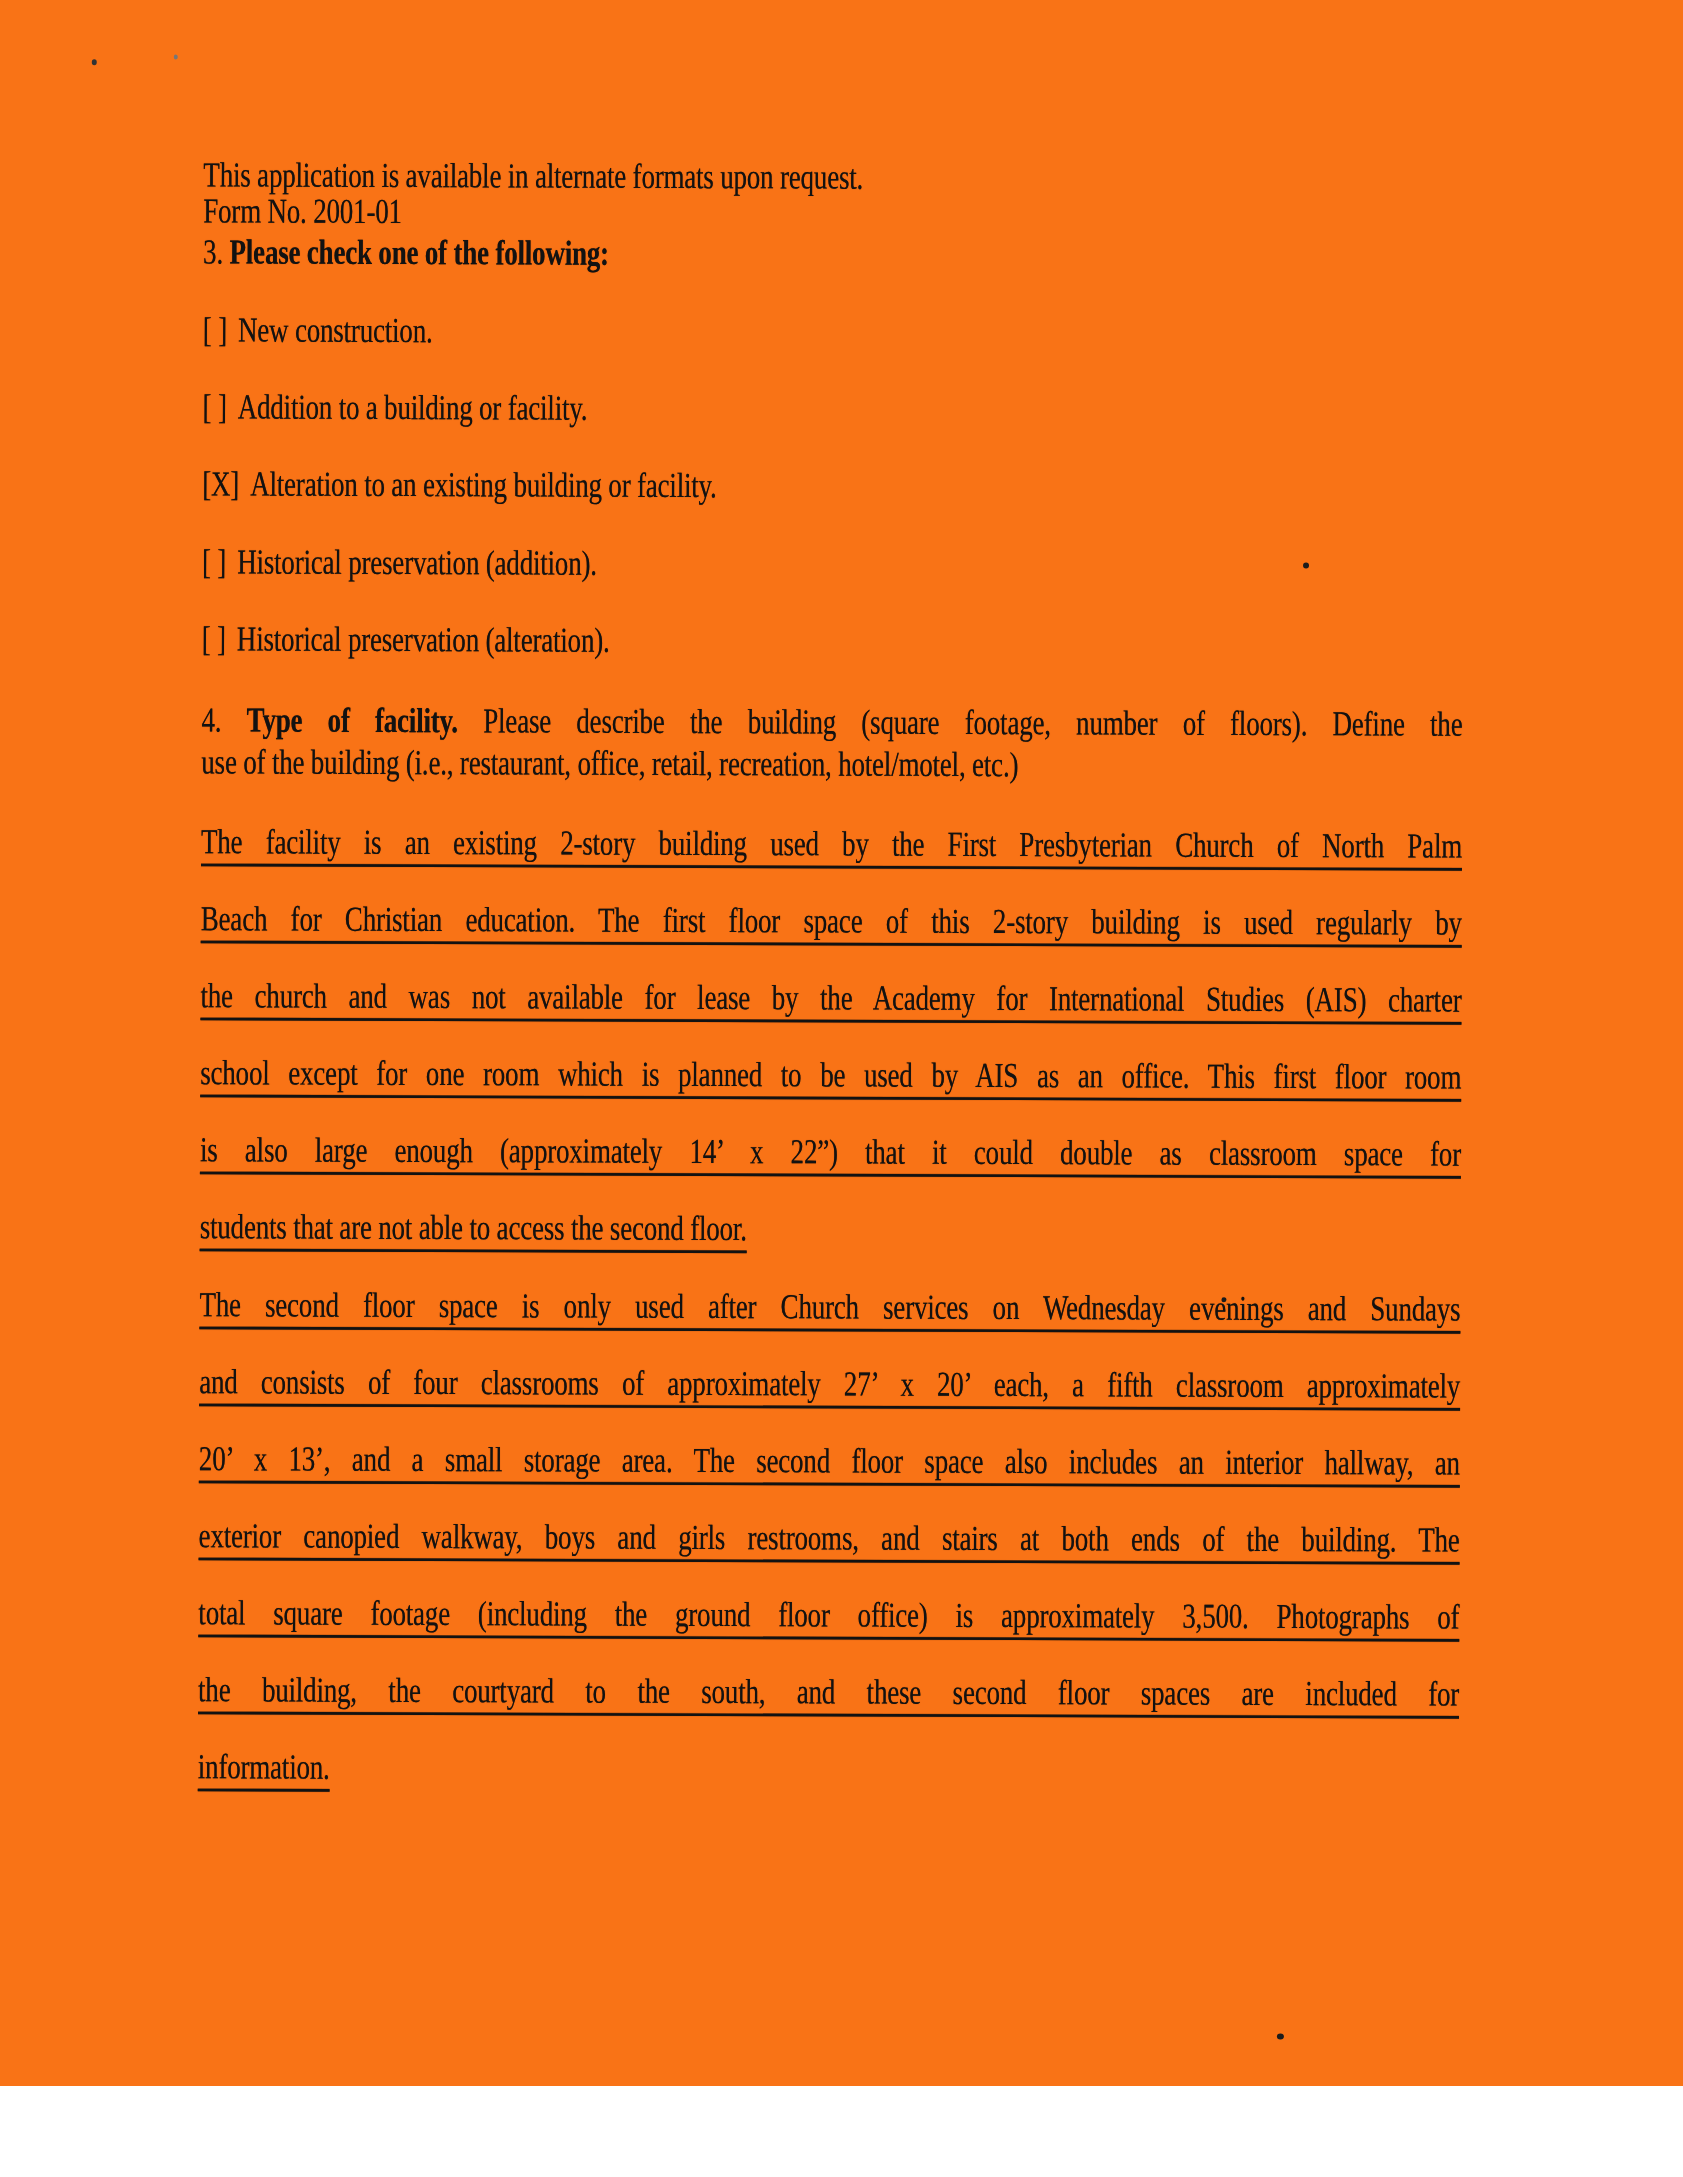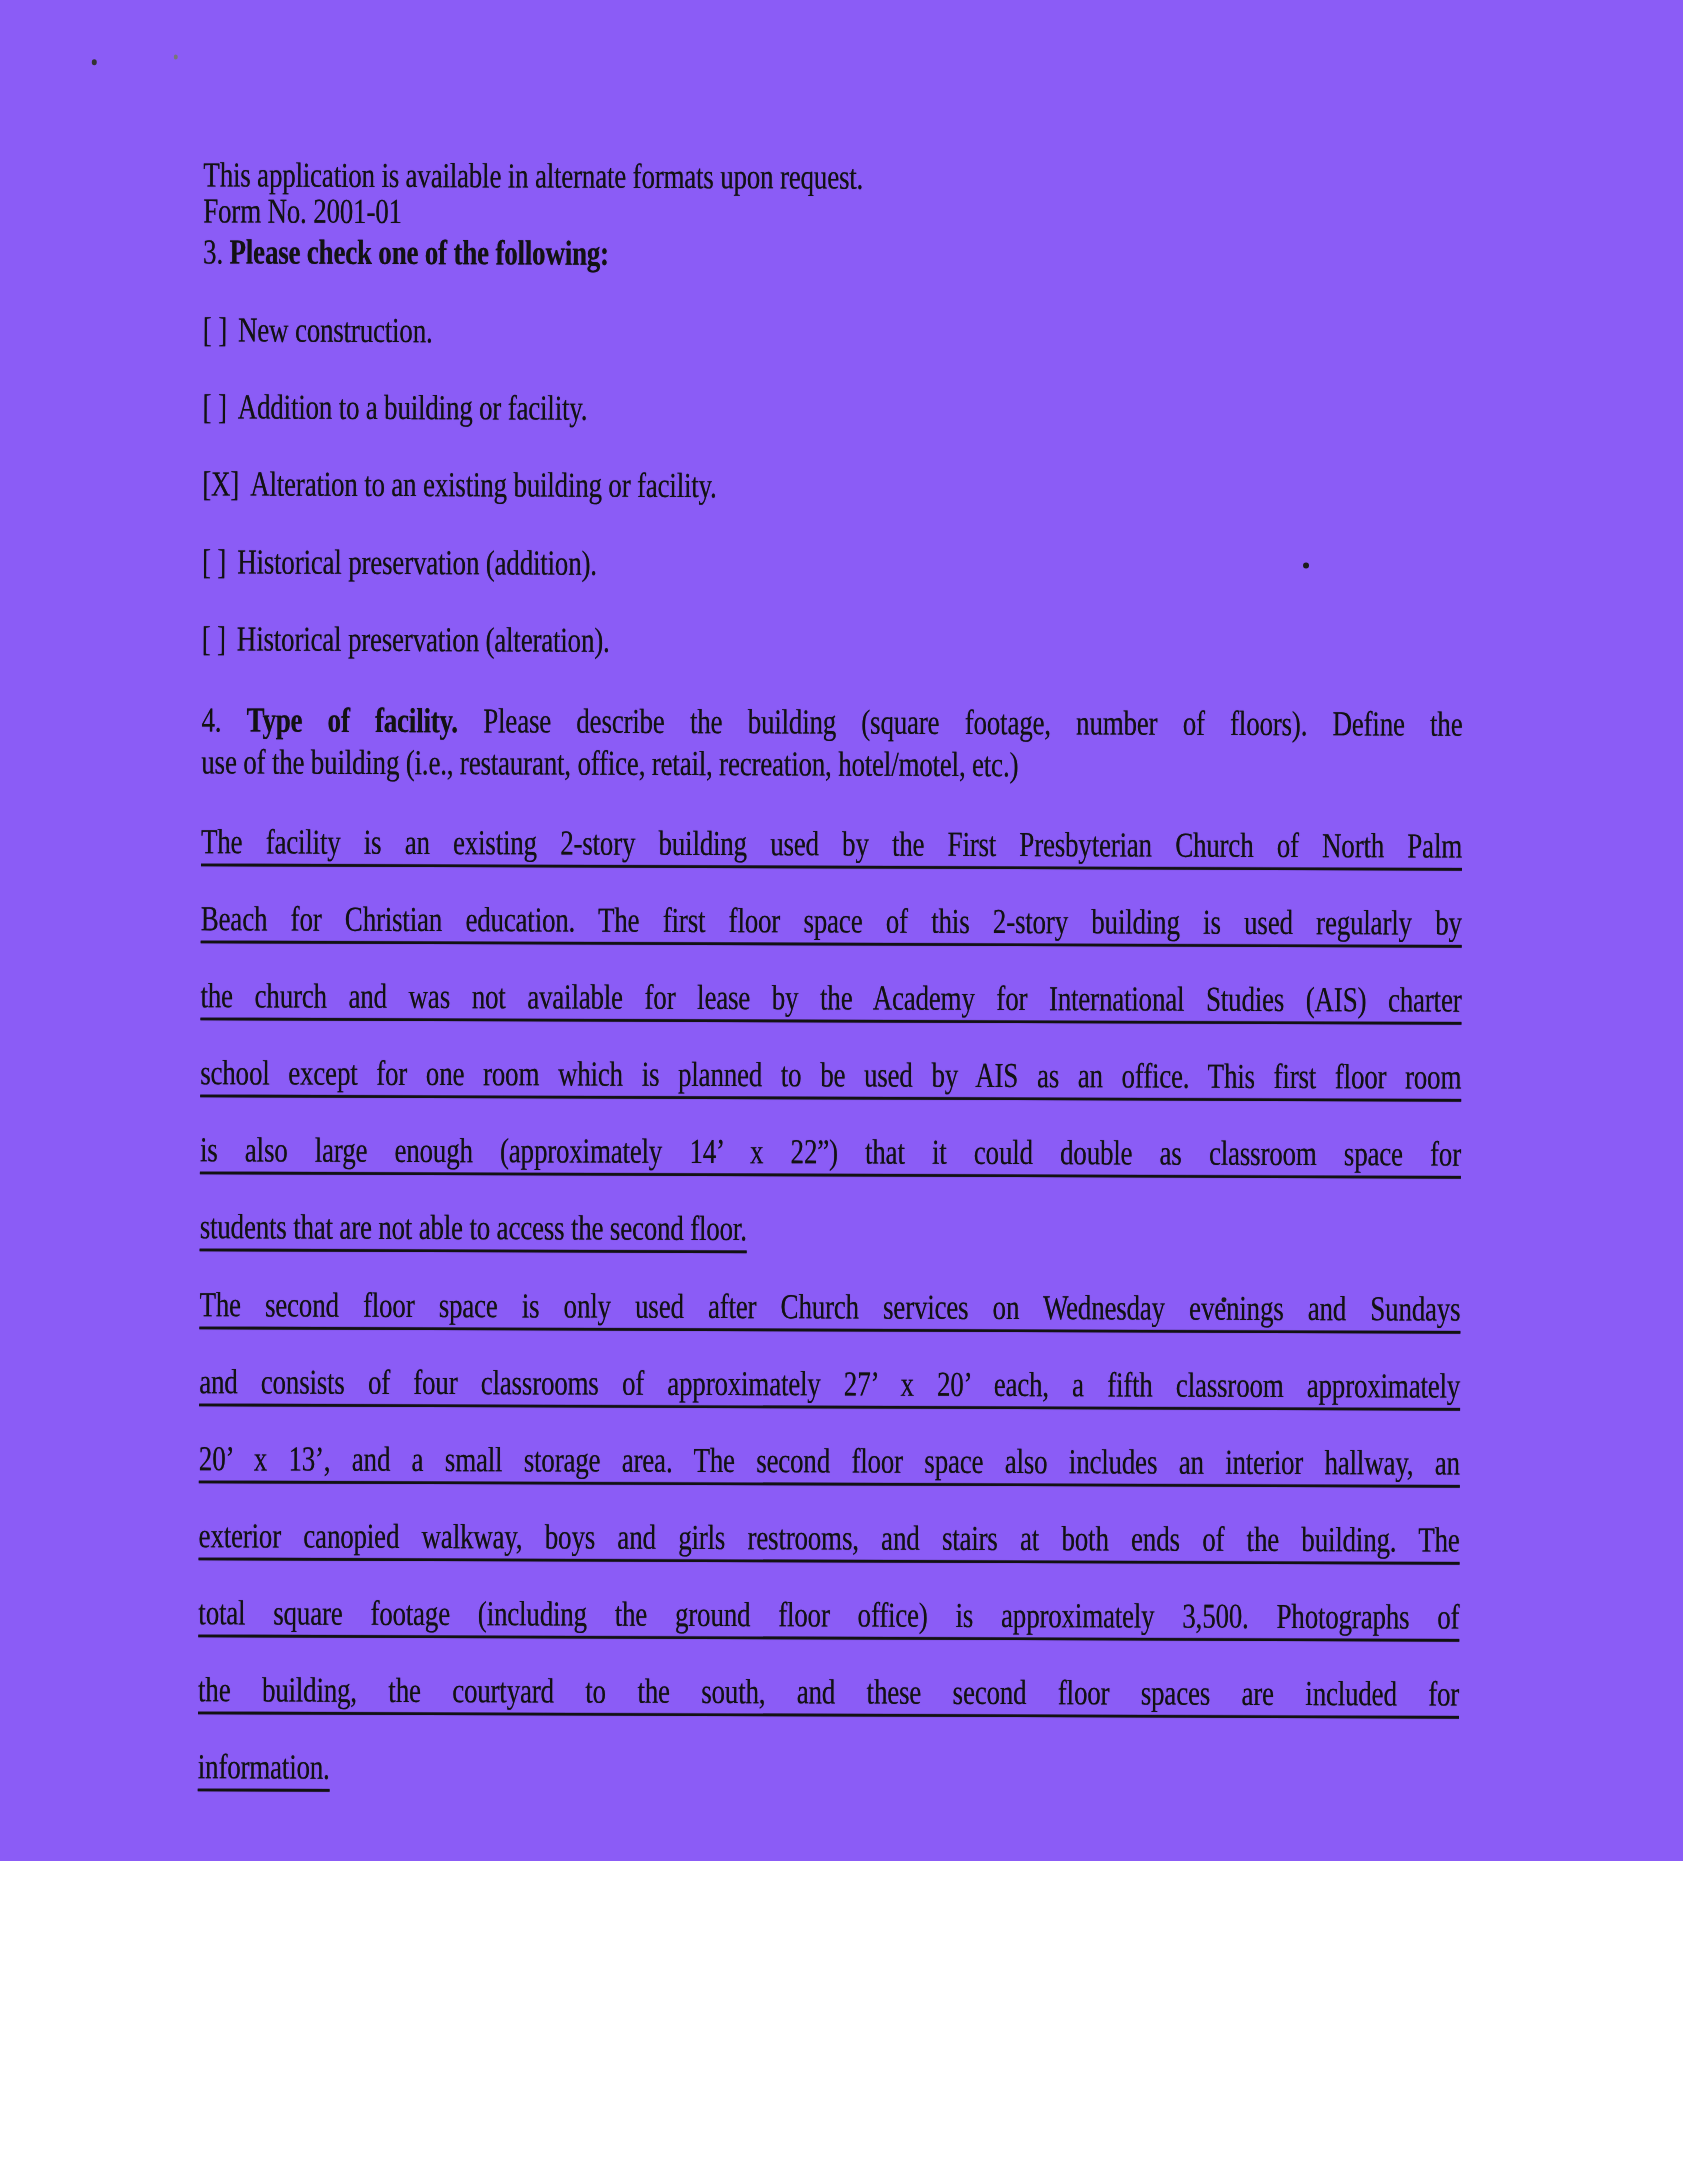--- a/index.html
+++ b/index.html
@@ -3,22 +3,22 @@
 <meta charset="utf-8">
 <style>
   html, body {
     margin: 0;
     padding: 0;
     background: #ffffff;
   }
   .page {
     position: relative;
     width: 1683px;
-    height: 1861px;
-    background: #8b5cf6;
+    height: 2086px;
+    background: #f97316;
     overflow: hidden;
     font-family: "Liberation Serif", "DejaVu Serif", serif;
     color: #121212;
   }
   .content {
     position: absolute;
     inset: 0;
     transform: rotate(0.2deg);
     transform-origin: 0 0;
   }

